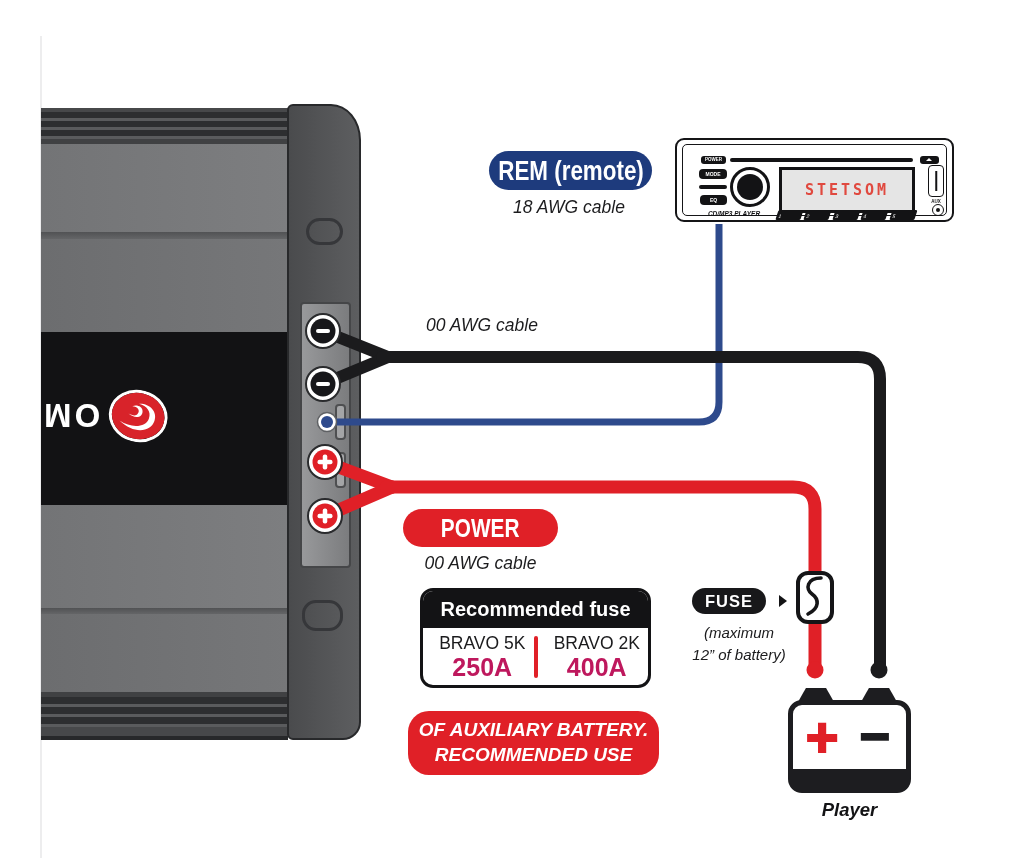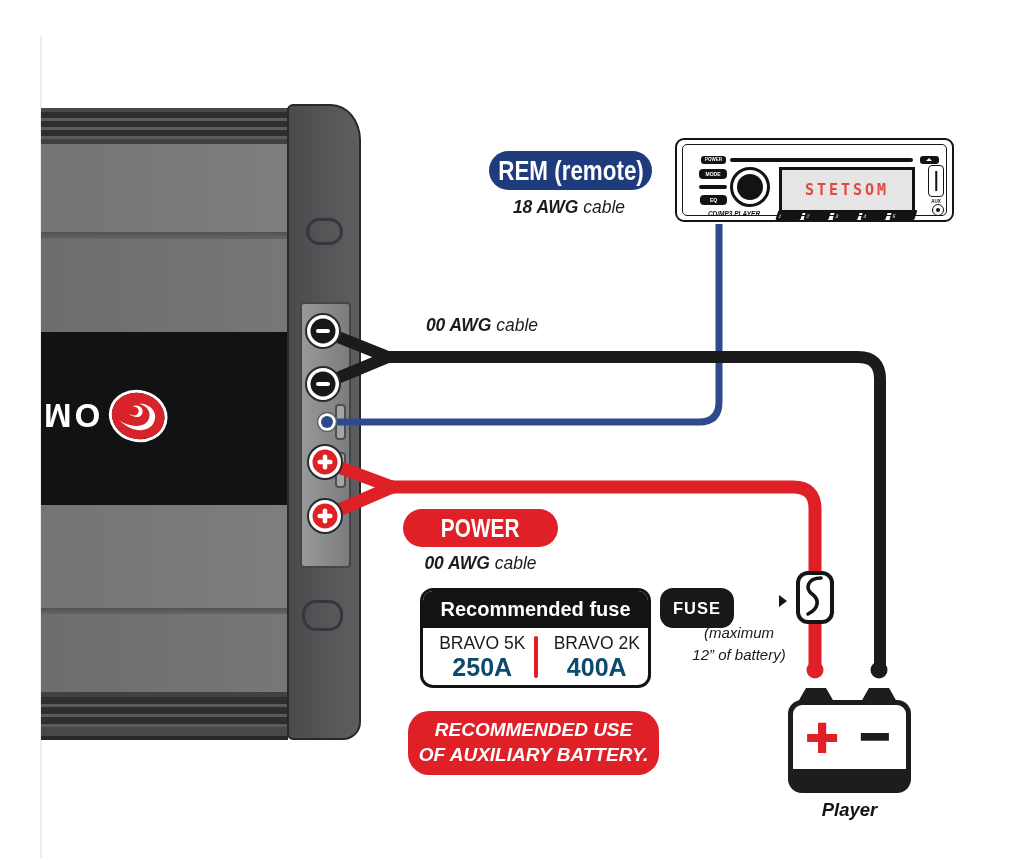--- a/index.html
+++ b/index.html
@@ -54,21 +54,21 @@
   .t-rem-outer { fill:#fff; stroke:#5f6164; stroke-width:1.5; }
   .t-rem-disc  { fill:var(--wire-blue); }
 
   
   .badge { position:absolute; display:flex; align-items:center; justify-content:center; color:#fff; font-weight:700; }
   .badge > span { transform:scaleX(0.8); white-space:nowrap; }
   .rem-badge    { left:489px; top:151px; width:163px; height:39px; border-radius:20px; background:var(--badge-blue); font-size:28px; }
   .ground-badge { left:404px; top:272px; width:156px; height:35px; border-radius:18px; background:var(--badge-black); font-size:24px; }
   .power-badge  { left:403px; top:509px; width:155px; height:38px; border-radius:19px; background:var(--badge-red); font-size:26px; }
   .cable { position:absolute; font-style:italic; font-size:17.5px; color:#1c1c1e; text-align:center; white-space:nowrap; }
-  .cable b { font-weight:700; }
+  .cable b { font-weight:400; }
   .rem-cable    { left:479px; top:197px; width:180px; }
   .ground-cable { left:404px; top:315px; width:156px; }
   .power-cable  { left:403px; top:553px; width:155px; }
 
   
   .radio-title { position:absolute; left:675px; top:104px; width:280px; text-align:center;
     font-size:18px; font-weight:700; font-style:italic; color:#131315; }
   .radio-face { position:absolute; left:675px; top:138px; width:279px; height:84px; background:#fff;
     border:2.5px solid #151517; border-radius:9px; }
   .radio-inner { position:absolute; left:5px; top:4px; right:5px; bottom:4px; border:1.5px solid #151517; border-radius:5px; }
@@ -94,30 +94,30 @@
   .jack { position:absolute; left:249px; top:59px; width:12px; height:12px; border:1.5px solid #131315; border-radius:50%; }
   .jack::after { content:""; position:absolute; inset:3px; background:#131315; border-radius:50%; }
 
   
   .fuse-box { position:absolute; left:420px; top:588px; width:231px; height:100px; border:3.5px solid #131315;
     border-radius:13px; background:#fff; overflow:hidden; display:flex; flex-direction:column; }
   .fuse-head { height:37px; background:#131315; color:#fff; display:flex; align-items:center; justify-content:center; font-weight:700; font-size:20px; }
   .fuse-body { flex:1; display:flex; }
   .fuse-col { flex:1; display:flex; flex-direction:column; align-items:center; justify-content:center; line-height:1.12; padding-top:2px;padding-left:8px; }
   .fuse-model { font-size:17.5px; color:#1b1b1d; }
-  .fuse-amp { font-size:25px; font-weight:700; color:#0c4a6e; }
+  .fuse-amp { font-size:25px; font-weight:700; color:#be185d; }
   .fuse-div { width:4px; height:42px; background:var(--badge-red); align-self:center; border-radius:2px; }
 
   
   .reco { position:absolute; left:408px; top:711px; width:251px; height:64px; background:var(--badge-red); border-radius:21px;
     display:flex; flex-direction:column; align-items:center; justify-content:center; color:#fff;
     font-weight:700; font-style:italic; font-size:19px; line-height:1.3; }
 
   
-  .fuse-badge { left:660px; top:588px; width:74px; height:40px; border-radius:13px; background:var(--badge-black); font-size:16.5px; }
+  .fuse-badge { left:692px; top:588px; width:74px; height:26px; border-radius:13px; background:var(--badge-black); font-size:16.5px; }
   .fuse-badge > span { transform:scaleX(1); letter-spacing:1px; }
   .fuse-arrow { position:absolute; left:779px; top:595px; width:0; height:0;
     border-top:6px solid transparent; border-bottom:6px solid transparent; border-left:8px solid #131315; }
   .fuse-note { position:absolute; left:678px; top:622px; width:122px; text-align:center; font-style:italic; font-size:15px; color:#1b1b1d; line-height:1.45; }
   .fuse-holder { position:absolute; left:796px; top:571px; width:38px; height:53px; background:#fff; border:4px solid #151517; border-radius:12px; }
   .fuse-holder svg { position:absolute; inset:0; width:100%; height:100%; }
 
   
   .bat-term { position:absolute; width:36px; height:14px; background:#1d1d20; clip-path:polygon(22% 0,78% 0,100% 100%,0 100%); }
   .bt-plus  { left:798px; top:688px; }
@@ -269,22 +269,22 @@
       </div>
       <div class="fuse-div"></div>
       <div class="fuse-col">
         <div class="fuse-model">BRAVO 2K</div>
         <div class="fuse-amp">400A</div>
       </div>
     </div>
   </div>
 
   <div class="reco">
+    <span>OF AUXILIARY BATTERY.</span>
     <span>RECOMMENDED USE</span>
-    <span>OF AUXILIARY BATTERY.</span>
   </div>
 
   <div class="badge fuse-badge">
     <span>FUSE</span>
   </div>
   <div class="fuse-arrow"></div>
   <div class="fuse-note">
     <div>(maximum</div>
     <div>12” of battery)</div>
   </div>

